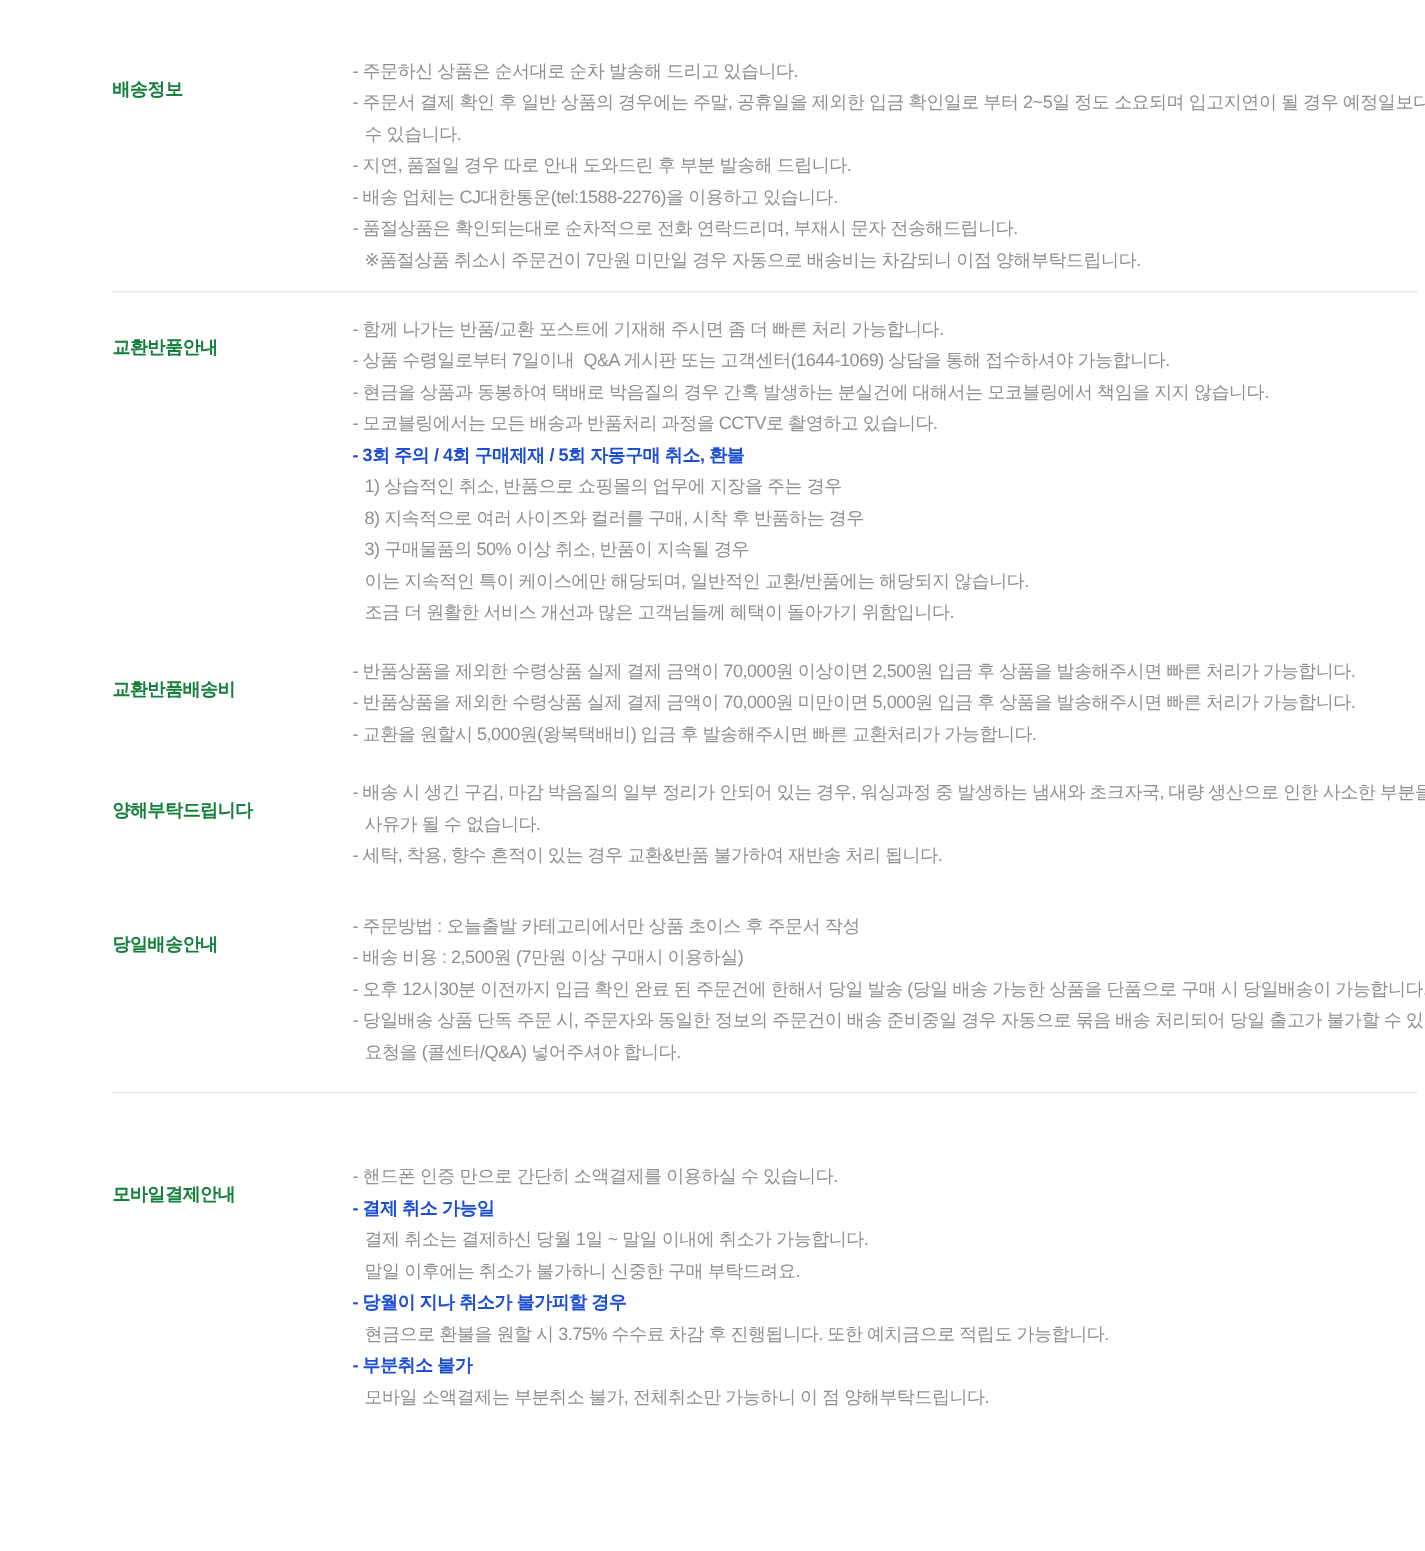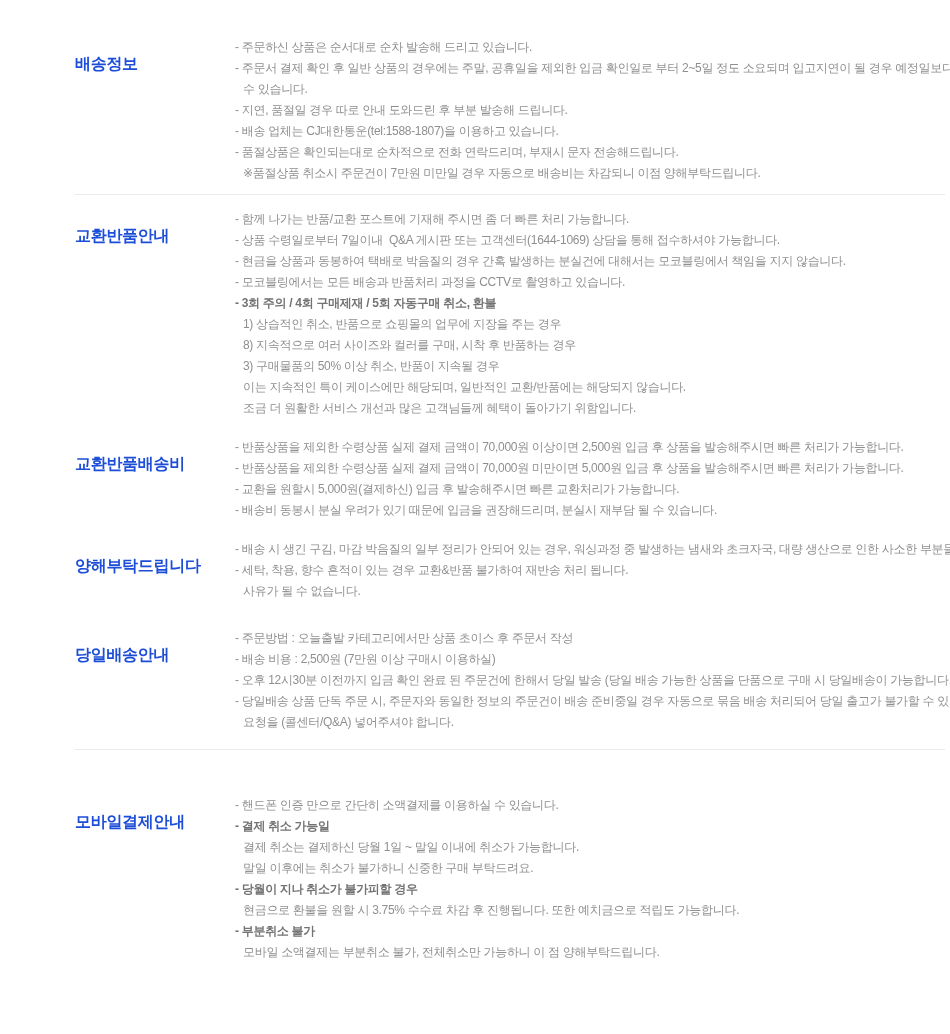--- a/index.html
+++ b/index.html
@@ -6,48 +6,48 @@
   body{
     width:950px;height:1034px;box-sizing:border-box;
     padding:37px 5px 0 75px;
     background:#ffffff;overflow:hidden;
     font-family:"Liberation Sans","DejaVu Sans",sans-serif;
     font-size:12px;color:#8f8f8f;
   }
   .section{display:flex;align-items:flex-start;}
   .section .label{
     flex:0 0 160px;width:160px;
-    color:#1d4ed8;font-size:16px;line-height:21px;
+    color:#15803d;font-size:12px;line-height:21px;
     letter-spacing:-0.3px;
   }
   .section .content{flex:1;min-width:0;}
   .line{
     margin:0;line-height:21px;white-space:pre;
     letter-spacing:-0.3px;
   }
-  .line.bold{font-weight:700;color:#737373;}
+  .line.bold{font-weight:700;color:#1d4ed8;}
   .line.indent{padding-left:8px;}
   hr.divider{border:0;border-top:1px solid #e9e9e9;height:0;}
   hr.divider-1{margin:10px 0 14px 0;}
   hr.divider-2{margin:16px 0 45px 0;}
   .sec-2{margin-bottom:18px;}
   .sec-3{margin-bottom:18px;}
   .sec-4{margin-bottom:26px;}
 </style>
 </head>
 <body>
 
 <section class="section sec-1">
   <h3 class="label">배송정보</h3>
   <div class="content">
       <p class="line">- 주문하신 상품은 순서대로 순차 발송해 드리고 있습니다.</p>
       <p class="line">- 주문서 결제 확인 후 일반 상품의 경우에는 주말, 공휴일을 제외한 입금 확인일로 부터 2~5일 정도 소요되며 입고지연이 될 경우 예정일보다 3~5일 더 늦어질</p>
       <p class="line indent">수 있습니다.</p>
       <p class="line">- 지연, 품절일 경우 따로 안내 도와드린 후 부분 발송해 드립니다.</p>
-      <p class="line">- 배송 업체는 CJ대한통운(tel:1588-1807)을 이용하고 있습니다.</p>
+      <p class="line">- 배송 업체는 CJ대한통운(tel:1588-2276)을 이용하고 있습니다.</p>
       <p class="line">- 품절상품은 확인되는대로 순차적으로 전화 연락드리며, 부재시 문자 전송해드립니다.</p>
       <p class="line indent">※품절상품 취소시 주문건이 7만원 미만일 경우 자동으로 배송비는 차감되니 이점 양해부탁드립니다.</p>
     </div>
 </section>
 
 <hr class="divider divider-1">
 
 <section class="section sec-2">
   <h3 class="label">교환반품안내</h3>
   <div class="content">
@@ -62,31 +62,30 @@
       <p class="line indent">이는 지속적인 특이 케이스에만 해당되며, 일반적인 교환/반품에는 해당되지 않습니다.</p>
       <p class="line indent">조금 더 원활한 서비스 개선과 많은 고객님들께 혜택이 돌아가기 위함입니다.</p>
     </div>
 </section>
 
 <section class="section sec-3">
   <h3 class="label">교환반품배송비</h3>
   <div class="content">
       <p class="line">- 반품상품을 제외한 수령상품 실제 결제 금액이 70,000원 이상이면 2,500원 입금 후 상품을 발송해주시면 빠른 처리가 가능합니다.</p>
       <p class="line">- 반품상품을 제외한 수령상품 실제 결제 금액이 70,000원 미만이면 5,000원 입금 후 상품을 발송해주시면 빠른 처리가 가능합니다.</p>
-      <p class="line">- 교환을 원할시 5,000원(결제하신) 입금 후 발송해주시면 빠른 교환처리가 가능합니다.</p>
-      <p class="line">- 배송비 동봉시 분실 우려가 있기 때문에 입금을 권장해드리며, 분실시 재부담 될 수 있습니다.</p>
+      <p class="line">- 교환을 원할시 5,000원(왕복택배비) 입금 후 발송해주시면 빠른 교환처리가 가능합니다.</p>
     </div>
 </section>
 
 <section class="section sec-4">
   <h3 class="label">양해부탁드립니다</h3>
   <div class="content">
       <p class="line">- 배송 시 생긴 구김, 마감 박음질의 일부 정리가 안되어 있는 경우, 워싱과정 중 발생하는 냄새와 초크자국, 대량 생산으로 인한 사소한 부분들은 불량</p>
+      <p class="line indent">사유가 될 수 없습니다.</p>
       <p class="line">- 세탁, 착용, 향수 흔적이 있는 경우 교환&amp;반품 불가하여 재반송 처리 됩니다.</p>
-      <p class="line indent">사유가 될 수 없습니다.</p>
     </div>
 </section>
 
 <section class="section sec-5">
   <h3 class="label">당일배송안내</h3>
   <div class="content">
       <p class="line">- 주문방법 : 오늘출발 카테고리에서만 상품 초이스 후 주문서 작성</p>
       <p class="line">- 배송 비용 : 2,500원 (7만원 이상 구매시 이용하실)</p>
       <p class="line">- 오후 12시30분 이전까지 입금 확인 완료 된 주문건에 한해서 당일 발송 (당일 배송 가능한 상품을 단품으로 구매 시 당일배송이 가능합니다.)</p>
       <p class="line">- 당일배송 상품 단독 주문 시, 주문자와 동일한 정보의 주문건이 배송 준비중일 경우 자동으로 묶음 배송 처리되어 당일 출고가 불가할 수 있기에 꼭 부분배송</p>

